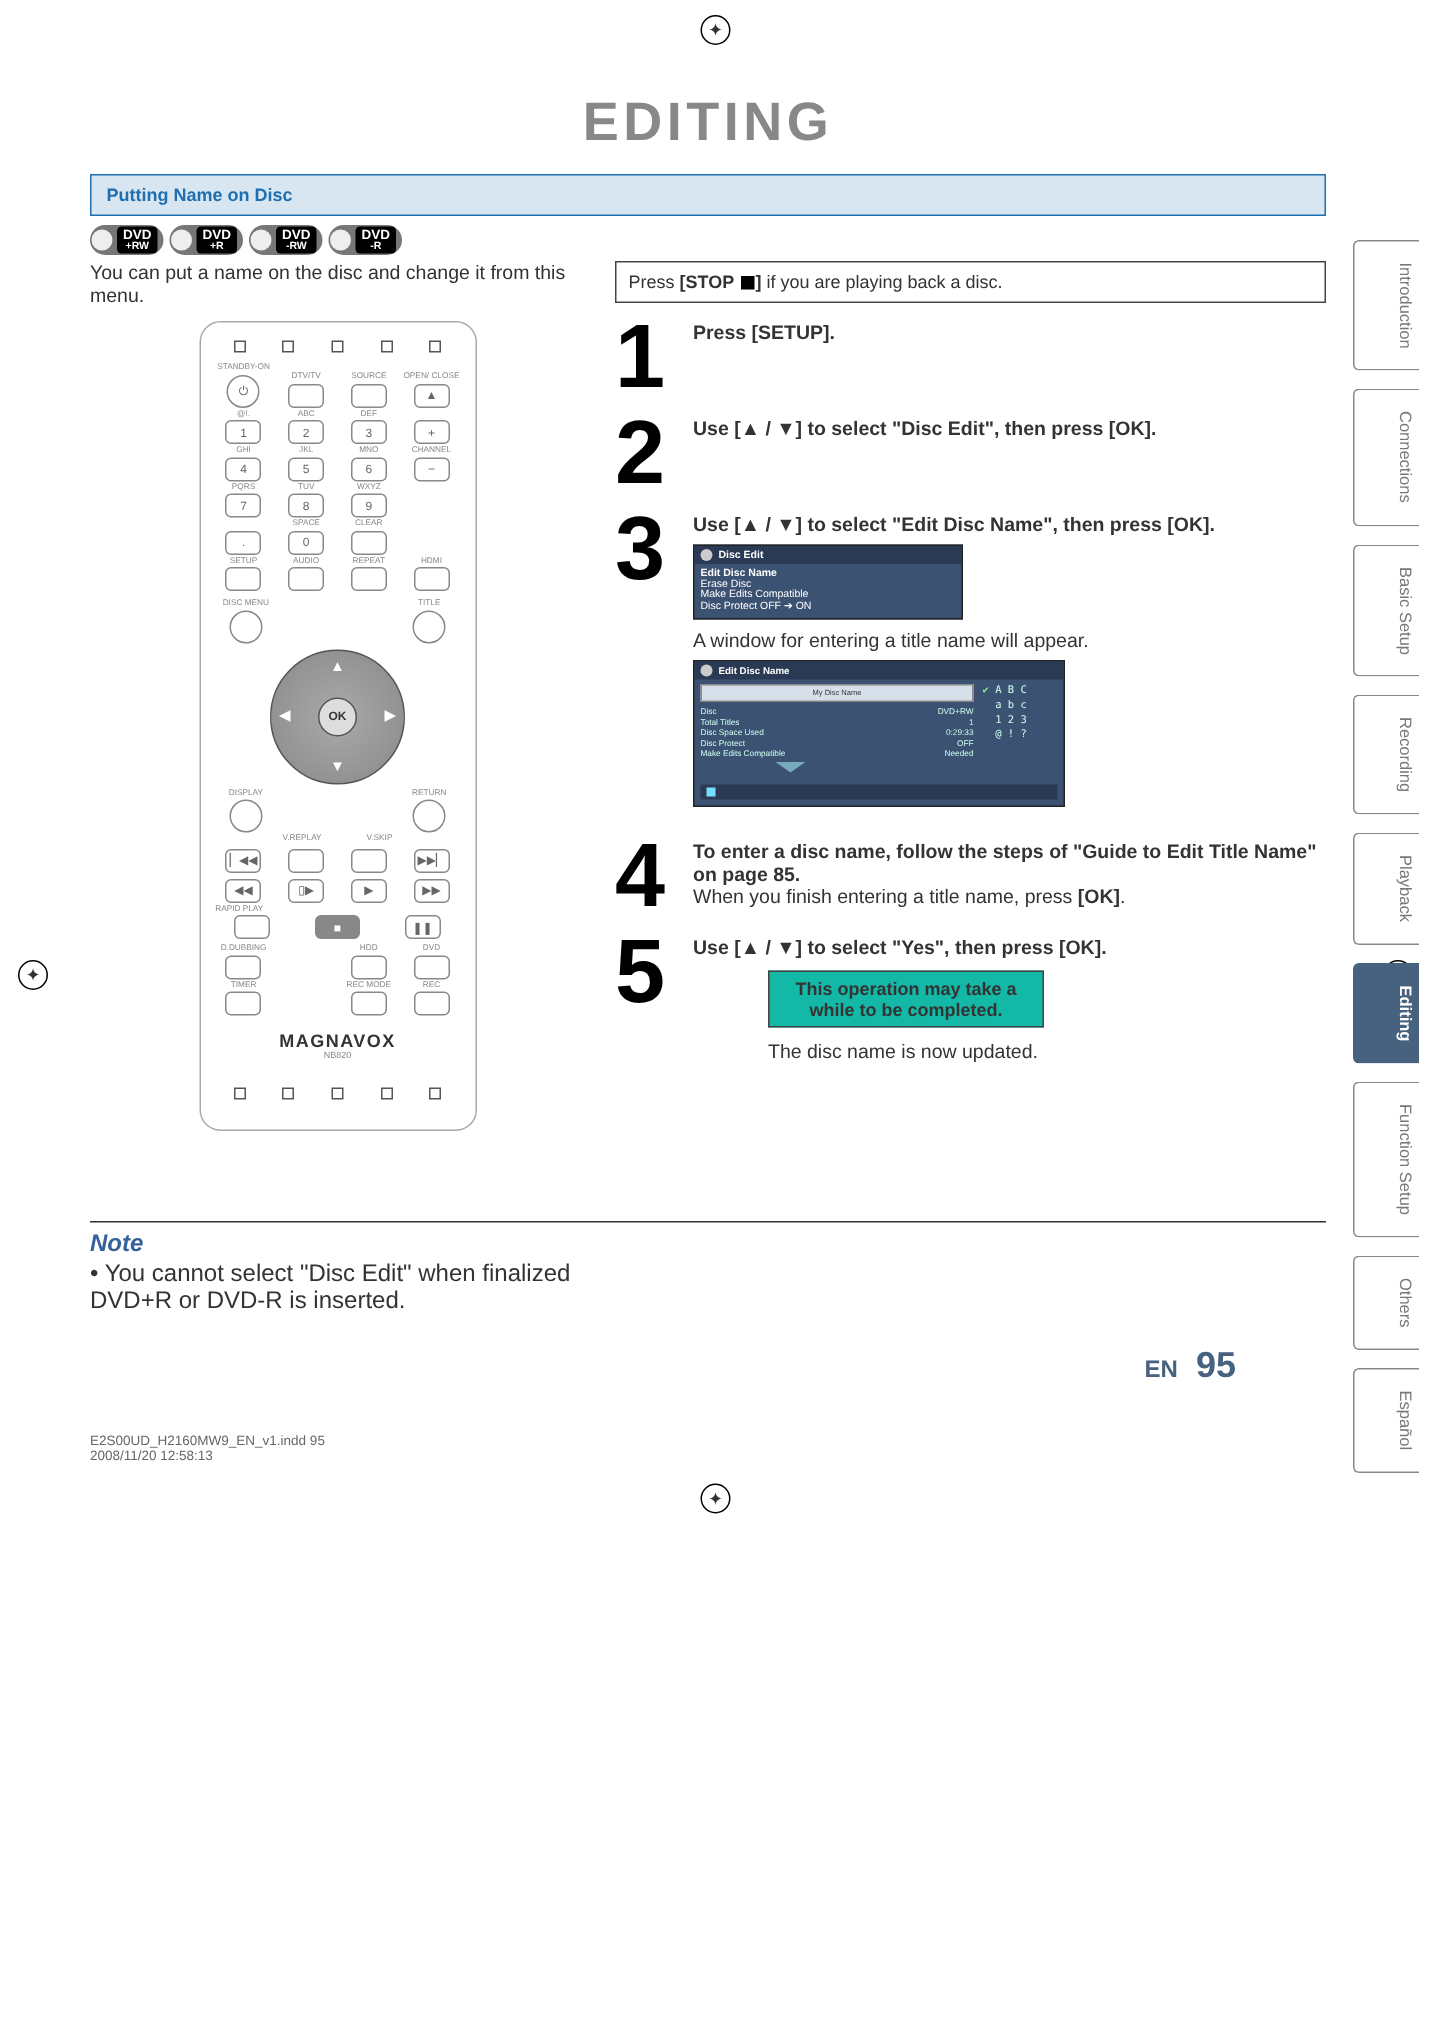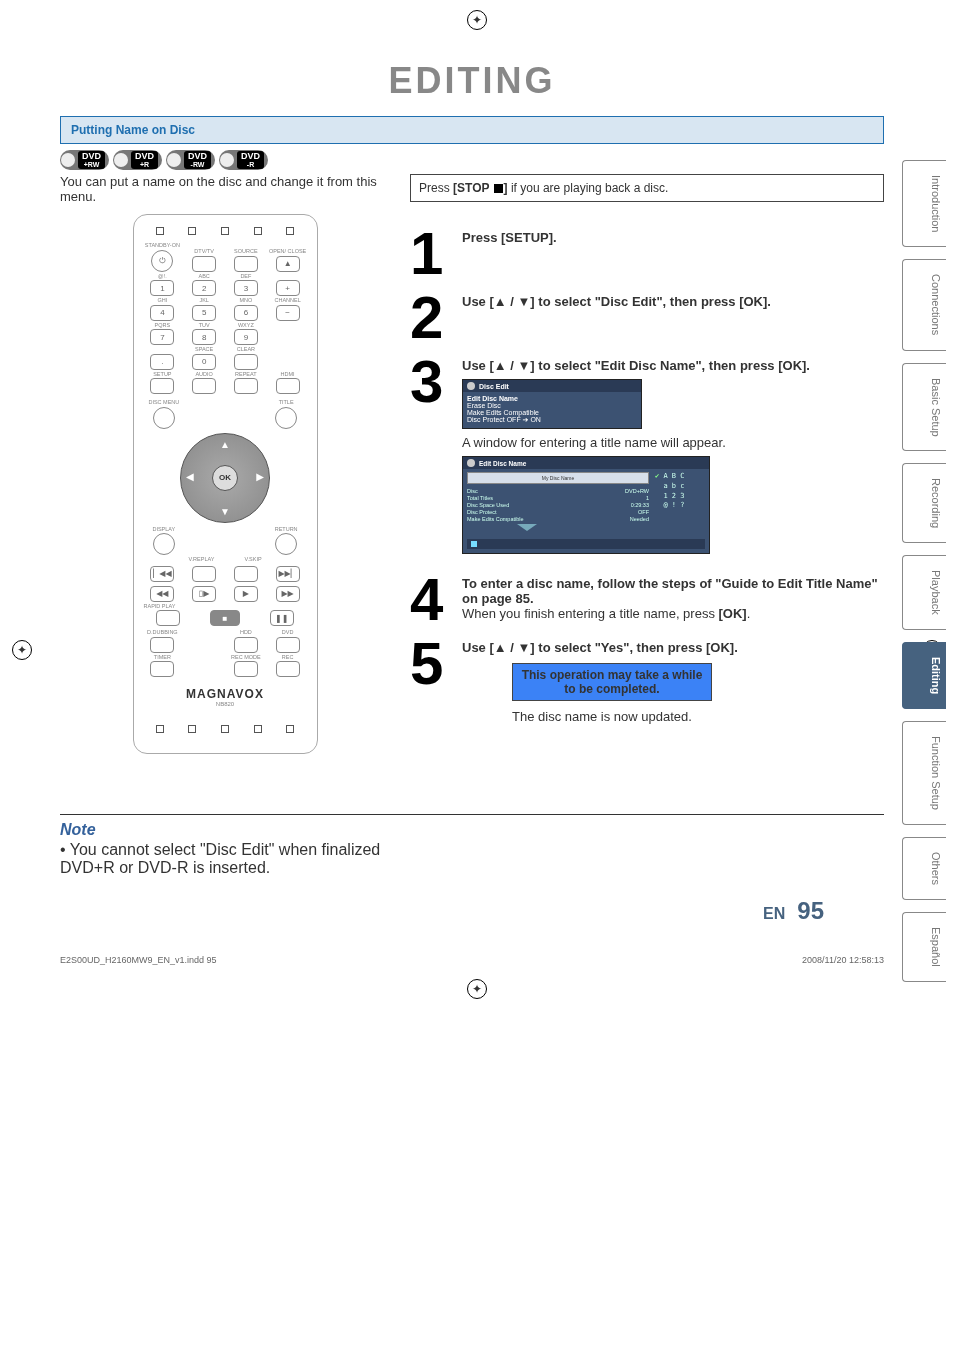--- a/index.html
+++ b/index.html
@@ -177,21 +177,21 @@
   }
   .brand-model {
     text-align: center;
     font-size: 6px;
     color: #888;
   }
   .instr-box {
     border: 1px solid #444;
     padding: 6px 8px;
     font-size: 12px;
-    margin-bottom: 28px;
+    margin-bottom: 12px;
   }
   .stop-icon {
     display: inline-block;
     width: 9px; height: 9px;
     background: #000;
     vertical-align: middle;
     margin: 0 1px;
   }
   .step {
     display: flex;
@@ -273,27 +273,27 @@
   .osd-cursor { width: 6px; height: 6px; background: #7df; margin-left: 4px; }
   .osd-down-tri {
     width: 0; height: 0;
     border-left: 10px solid transparent;
     border-right: 10px solid transparent;
     border-top: 7px solid #7ab;
     margin: 2px 0 2px 50px;
   }
   .note-box {
     border: 1px solid #444;
-    background: #3b82f6;
+    background: #14b8a6;
     text-align: center;
     font-weight: bold;
     font-size: 12px;
     padding: 4px 8px;
     margin: 8px 0 8px 50px;
-    width: 200px;
+    width: 184px;
   }
   .side-tabs {
     position: absolute;
     right: 8px;
     top: 120px;
     width: 44px;
     display: flex;
     flex-direction: column;
     gap: 12px;
   }
@@ -334,20 +334,21 @@
     margin-top: 20px;
     padding-right: 60px;
   }
   .page-num .en { font-size: 16px; margin-right: 12px; }
   .footer-meta {
     display: flex;
     justify-content: space-between;
     font-size: 9px;
     color: #666;
     padding: 10px 70px 4px 60px;
+    flex-direction: column;
   }
   .side-crop {
     position: absolute;
     width: 20px; height: 20px;
     border: 1px solid #000;
     border-radius: 50%;
     display: flex; align-items: center; justify-content: center;
   }
   .side-crop::before { content: "✦"; font-size: 12px; }
   .side-crop.left { left: 12px; top: 640px; }

